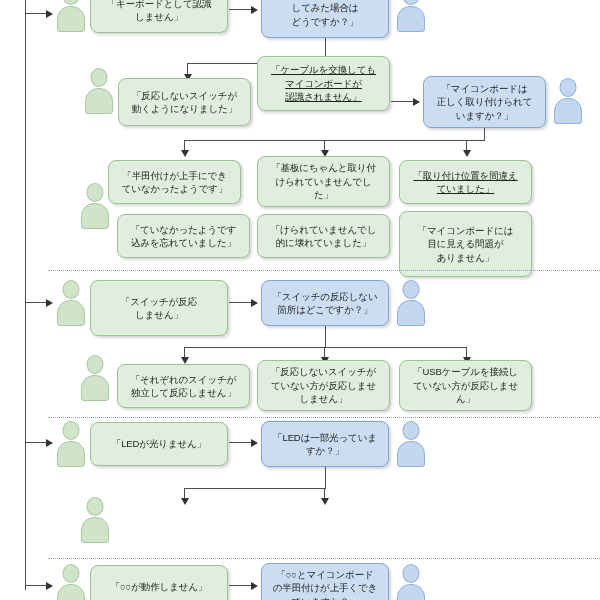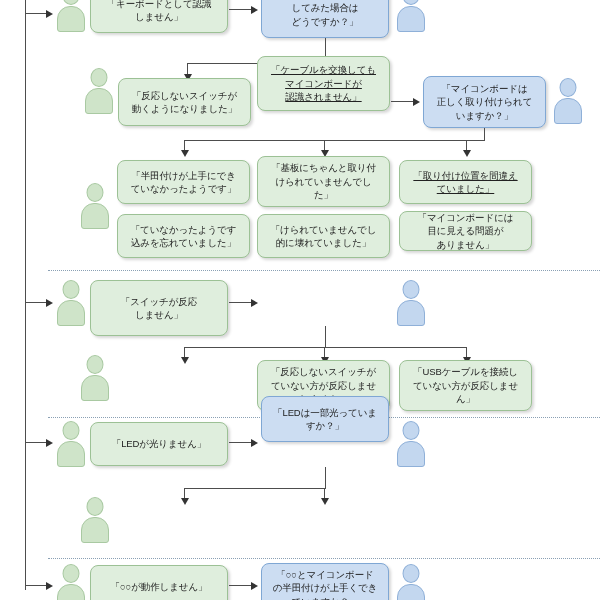--- a/index.html
+++ b/index.html
@@ -145,72 +145,76 @@
   <div class="ln v" style="left:324px;top:140px;height:13px;"></div>
   <div class="arrow down" style="left:321px;top:150px;"></div>
   <div class="ln v" style="left:466px;top:140px;height:13px;"></div>
   <div class="arrow down" style="left:463px;top:150px;"></div>
 
   <div class="avatar green" style="left:80px;top:183px;width:30px;height:46px;">
     <span class="head"></span>
     <span class="body"></span>
   </div>
 
-  <div class="node user" style="left:117px;top:160px;width:133px;height:44px;">「半田付けが上手にでき
+  <div class="node user" style="left:108px;top:160px;width:133px;height:44px;">「半田付けが上手にでき
 ていなかったようです」</div>
   <div class="node user" style="left:257px;top:156px;width:133px;height:51px;">「基板にちゃんと取り付
 けられていませんでし
 た」</div>
   <div class="node user" style="left:399px;top:160px;width:133px;height:44px;text-decoration:underline;">「取り付け位置を間違え
 ていました」</div>
 
   <div class="node user" style="left:117px;top:214px;width:133px;height:44px;">「ていなかったようです
 込みを忘れていました」</div>
   <div class="node user" style="left:257px;top:214px;width:133px;height:44px;">「けられていませんでし
 的に壊れていました」</div>
-  <div class="node user" style="left:399px;top:211px;width:133px;height:40px;">「マイコンボードには
+  <div class="node user" style="left:399px;top:211px;width:133px;height:66px;">「マイコンボードには
 目に見える問題が
 ありません」</div>
 
   <div class="sep" style="left:48px;top:270px;width:552px;"></div>
 
   <div class="ln h" style="left:25px;top:302px;width:22px;"></div>
   <div class="arrow right" style="left:46px;top:299px;"></div>
 
   <div class="avatar green" style="left:56px;top:280px;width:30px;height:46px;">
     <span class="head"></span>
     <span class="body"></span>
   </div>
 
   <div class="node user" style="left:90px;top:280px;width:138px;height:56px;">「スイッチが反応
 しません」</div>
 
   <div class="ln h" style="left:229px;top:302px;width:23px;"></div>
   <div class="arrow right" style="left:251px;top:299px;"></div>
 
+  <div class="node bot" style="left:261px;top:280px;width:128px;height:46px;">「スイッチの反応しない
+箇所はどこですか？」</div>
 
   <div class="avatar blue" style="left:396px;top:280px;width:30px;height:46px;">
     <span class="head"></span>
     <span class="body"></span>
   </div>
 
   <div class="ln v" style="left:325px;top:326px;height:22px;"></div>
   <div class="ln h" style="left:184px;top:347px;width:283px;"></div>
   <div class="ln v" style="left:184px;top:347px;height:13px;"></div>
   <div class="arrow down" style="left:181px;top:357px;"></div>
   <div class="ln v" style="left:324px;top:347px;height:13px;"></div>
   <div class="arrow down" style="left:321px;top:357px;"></div>
   <div class="ln v" style="left:466px;top:347px;height:13px;"></div>
   <div class="arrow down" style="left:463px;top:357px;"></div>
 
   <div class="avatar green" style="left:80px;top:355px;width:30px;height:46px;">
     <span class="head"></span>
     <span class="body"></span>
   </div>
 
+  <div class="node user" style="left:117px;top:364px;width:133px;height:44px;">「それぞれのスイッチが
+独立して反応しません」</div>
   <div class="node user" style="left:257px;top:360px;width:133px;height:51px;">「反応しないスイッチが
 ていない方が反応しませ
 しません」</div>
   <div class="node user" style="left:399px;top:360px;width:133px;height:51px;">「USBケーブルを接続し
 ていない方が反応しませ
 ん」</div>
 
   <div class="sep" style="left:48px;top:417px;width:552px;"></div>
 
   <div class="ln h" style="top:442px;left:25px;width:22px;"></div>
@@ -219,21 +223,21 @@
   <div class="avatar green" style="left:56px;top:421px;width:30px;height:46px;">
     <span class="head"></span>
     <span class="body"></span>
   </div>
 
   <div class="node user" style="left:90px;top:422px;width:138px;height:44px;">「LEDが光りません」</div>
 
   <div class="ln h" style="left:229px;top:442px;width:23px;"></div>
   <div class="arrow right" style="left:251px;top:439px;"></div>
 
-  <div class="node bot" style="left:261px;top:396px;width:128px;height:46px;">「LEDは一部光っていま
+  <div class="node bot" style="left:261px;top:421px;width:128px;height:46px;">「LEDは一部光っていま
 すか？」</div>
 
   <div class="avatar blue" style="left:396px;top:421px;width:30px;height:46px;">
     <span class="head"></span>
     <span class="body"></span>
   </div>
 
   <div class="ln v" style="left:325px;top:467px;height:22px;"></div>
   <div class="ln h" style="left:184px;top:488px;width:142px;"></div>
   <div class="ln v" style="left:184px;top:488px;height:13px;"></div>

